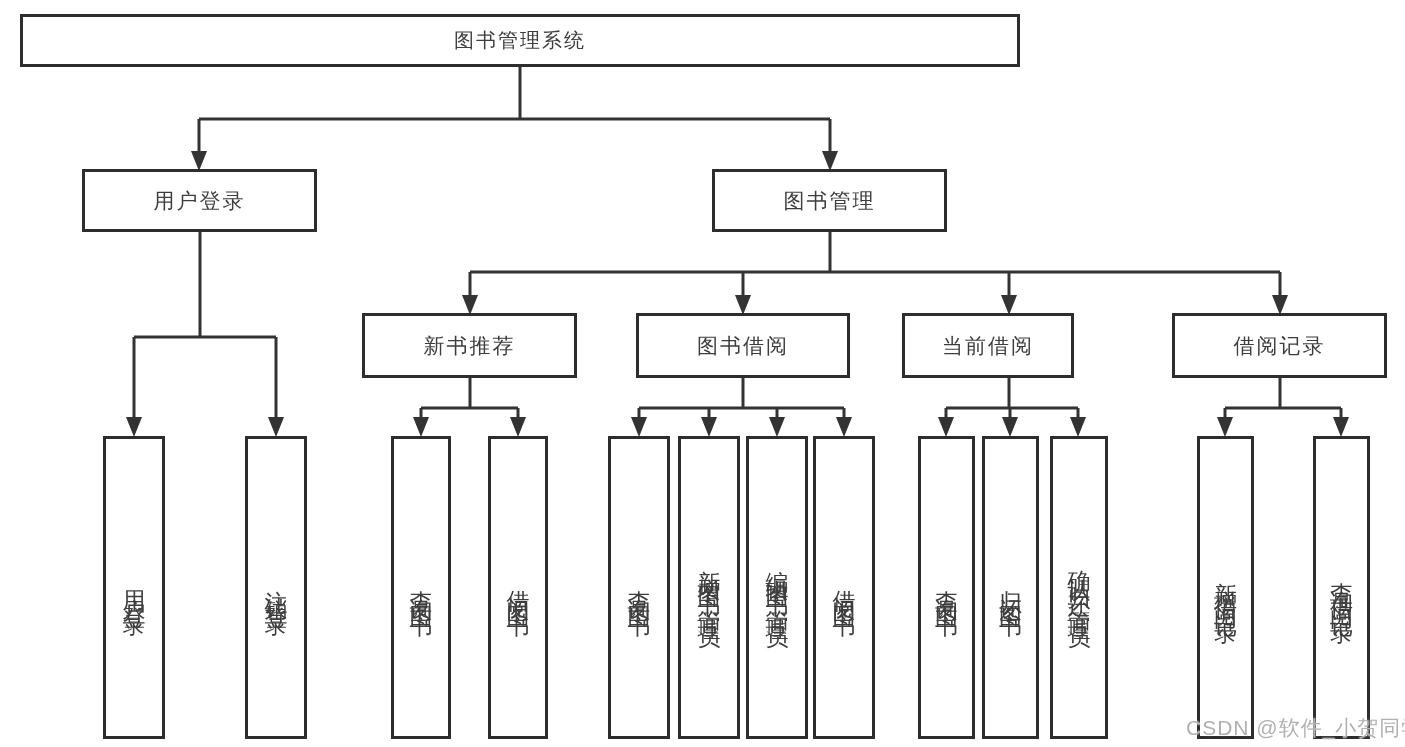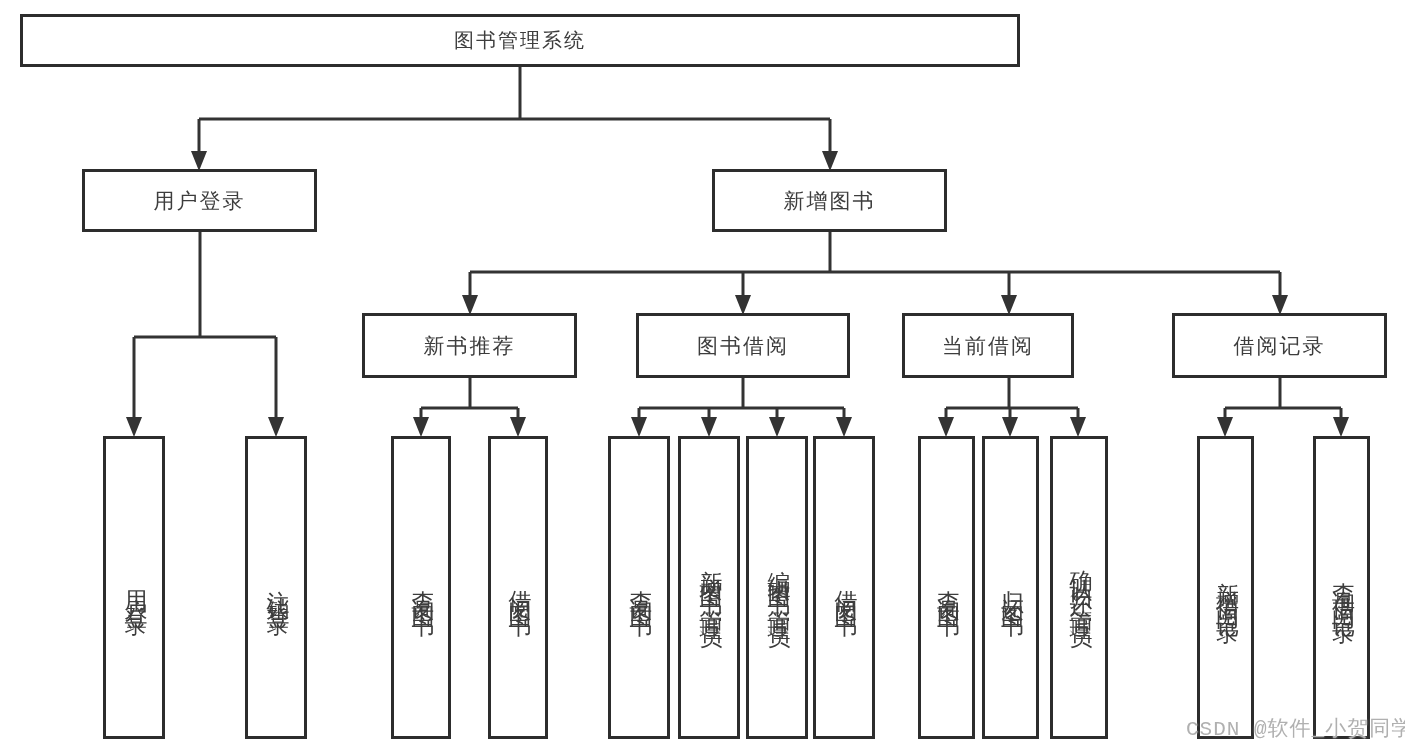--- a/index.html
+++ b/index.html
@@ -10,21 +10,20 @@
   body {
     width: 1405px;
     height: 747px;
     position: relative;
     overflow: hidden;
     font-family: "Liberation Sans", "DejaVu Sans", sans-serif;
   }
   #stage {
     position: absolute;
     inset: 0;
-    font-family: Liberation Mono, monospace;
   }
   svg.wires {
     position: absolute;
     left: 0;
     top: 0;
     z-index: 1;
   }
   .node {
     position: absolute;
     box-sizing: border-box;
@@ -138,21 +137,21 @@
       <polygon points="1070,417 1086,417 1078,437"></polygon>
 
       <polygon points="1217,417 1233,417 1225,437"></polygon>
       <polygon points="1333,417 1349,417 1341,437"></polygon>
     </g>
   </svg>
 
   <div class="node root-node" style="left:20px;top:14px;width:1000px;height:53px">图书管理系统</div>
 
   <div class="node h-node" style="left:82px;top:169px;width:235px;height:63px">用户登录</div>
-  <div class="node h-node" style="left:712px;top:169px;width:235px;height:63px">新增图书</div>
+  <div class="node h-node" style="left:712px;top:169px;width:235px;height:63px">图书管理</div>
 
   <div class="node h-node" style="left:362px;top:313px;width:215px;height:65px">新书推荐</div>
   <div class="node h-node" style="left:636px;top:313px;width:214px;height:65px">图书借阅</div>
   <div class="node h-node" style="left:902px;top:313px;width:172px;height:65px">当前借阅</div>
   <div class="node h-node" style="left:1172px;top:313px;width:215px;height:65px">借阅记录</div>
 
   <div class="node leaf" style="left:103px;top:436px;width:62px;height:303px">用户登录</div>
   <div class="node leaf" style="left:245px;top:436px;width:62px;height:303px">注销登录</div>
 
   <div class="node leaf" style="left:391px;top:436px;width:60px;height:303px">查询图书</div>

